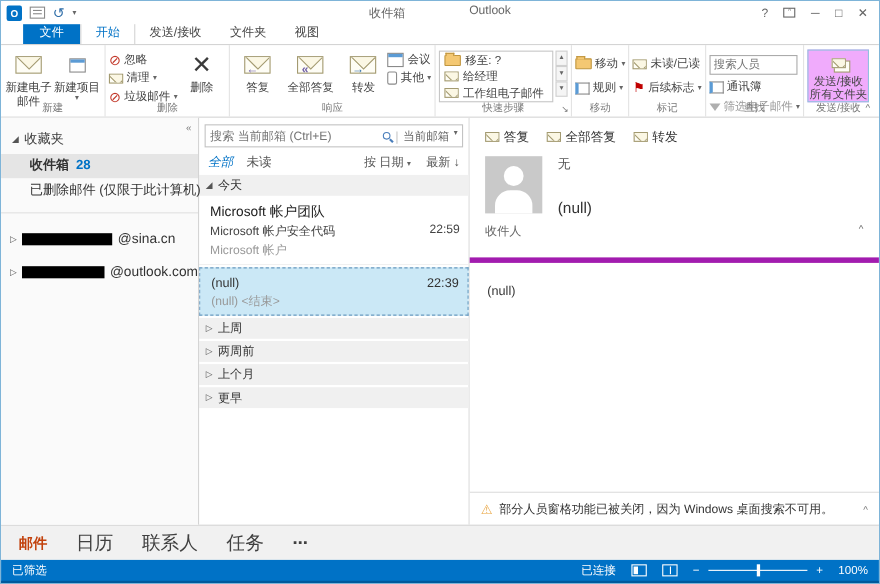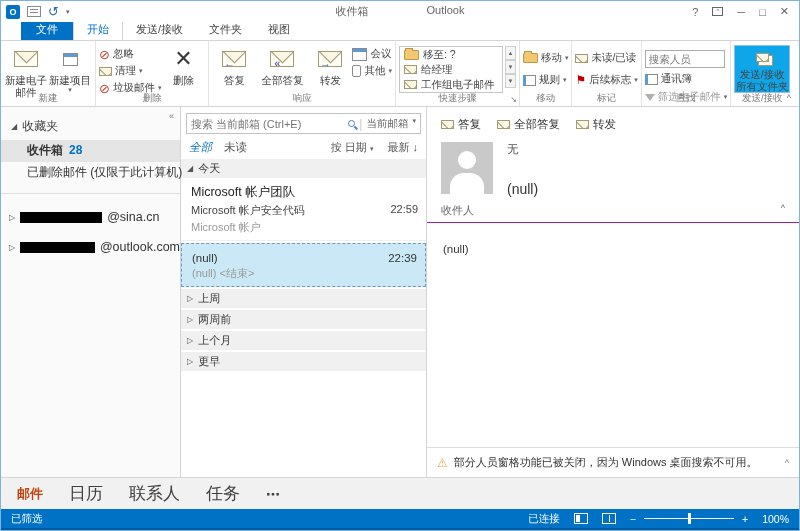--- a/index.html
+++ b/index.html
@@ -50,21 +50,21 @@
   .flag { color:#C00000; font-size:12px; line-height:1; }
   .book { width:13px; height:11px; border:1px solid #8a8a8a; border-left:3px solid #5B9BD5; background:#fff; }
   .funnel { width:0; height:0; border-left:5px solid transparent; border-right:5px solid transparent; border-top:7px solid #AFAFAF; position:relative; }
   .phoneic { width:9px; height:12px; border:1px solid #8a8a8a; border-radius:2px; background:#fff; }
   .qsbox { width:104px; border:1px solid #C6C6C6; background:#fff; margin-top:3px; display:flex; flex-direction:column; }
   .qsrow { display:flex; align-items:center; gap:4px; font-size:10.5px; color:#444; padding:1px 4px; height:15px; white-space:nowrap; overflow:hidden; }
   .qsarrows { display:flex; flex-direction:column; margin:3px 0 0 2px; }
   .qsarrows span { width:11px; height:14px; border:1px solid #D0D0D0; background:#F5F5F5; font-size:6px; color:#666; text-align:center; line-height:13px; }
   .launcher { position:absolute; right:2px; bottom:2px; font-size:8px; color:#777; }
   .speople { width:80px; height:18px; border:1px solid #ABABAB; font-size:10.5px; color:#555; padding:0 3px; margin-top:3px; }
-  .srall { background:#0ea5e9; border:1px solid #92C0E0; width:56px; height:48px; margin-top:2px; }
+  .srall { background:#f0abfc; border:1px solid #92C0E0; width:56px; height:48px; margin-top:2px; }
   .gray { color:#9a9a9a; }
   .ribcollapse { position:absolute; right:8px; bottom:3px; color:#777; font-size:9px; }
   .g.nob { border-right:none; }
 
   
   .content { flex:1 1 auto; display:flex; min-height:0; }
   
   .sidebar { width:180px; background:#FAFAFA; border-right:1px solid #D4D4D4; padding-top:8px; position:relative; font-size:12px; color:#333; }
   .sb-collapse { position:absolute; top:4px; right:6px; color:#777; font-size:9px; }
   .favhdr { display:flex; align-items:center; gap:5px; padding:3px 0 5px 10px; color:#3b3b3b; }
@@ -100,21 +100,21 @@
   .reading { flex:1 1 auto; background:#fff; display:flex; flex-direction:column; min-width:0; }
   .ractions { display:flex; gap:16px; padding:10px 0 8px 14px; font-size:11.5px; color:#333; }
   .ract { display:flex; align-items:center; gap:4px; }
   .rhead { display:flex; padding:2px 14px 0; }
   .avatar { width:52px; height:52px; background:#C9C9C9; position:relative; overflow:hidden; flex:0 0 auto; }
   .avatar:before { content:""; position:absolute; width:18px; height:18px; border-radius:50%; background:#fff; left:17px; top:9px; }
   .avatar:after { content:""; position:absolute; width:34px; height:22px; border-radius:14px 14px 0 0; background:#fff; left:9px; top:31px; }
   .rmeta { padding-left:14px; flex:1 1 auto; }
   .rfrom { font-size:11.5px; color:#555; }
   .rsubj { font-size:14px; color:#333; margin-top:24px; }
-  .torow { display:flex; align-items:flex-start; font-size:11px; color:#666; padding:6px 14px 4px; border-bottom:1px solid #a21caf; margin:0 0 0 0; }
+  .torow { display:flex; align-items:flex-start; font-size:11px; color:#666; padding:6px 14px 16px; border-bottom:5px solid #a21caf; margin:0 0 0 0; }
   .torow .chev { margin-left:auto; color:#666; font-size:9px; }
   .rbody { padding:20px 16px; font-size:11.5px; color:#333; flex:1 1 auto; }
   .warnbar { border-top:1px solid #DCDCDC; display:flex; align-items:center; gap:6px; padding:7px 10px; font-size:11px; color:#333; }
   .warn { color:#E8A33D; font-size:12px; }
   .warnbar .chev { margin-left:auto; color:#777; font-size:9px; }
 
   
   .navbar { height:32px; background:#F1F1F1; border-top:1px solid #D6D6D6; display:flex; align-items:center; gap:26px; padding-left:16px; flex:0 0 auto; }
   .nav-mail { font-size:13px; color:#c2410c;font-weight:bold; }
   .navitem { font-size:17px; color:#404040; }

